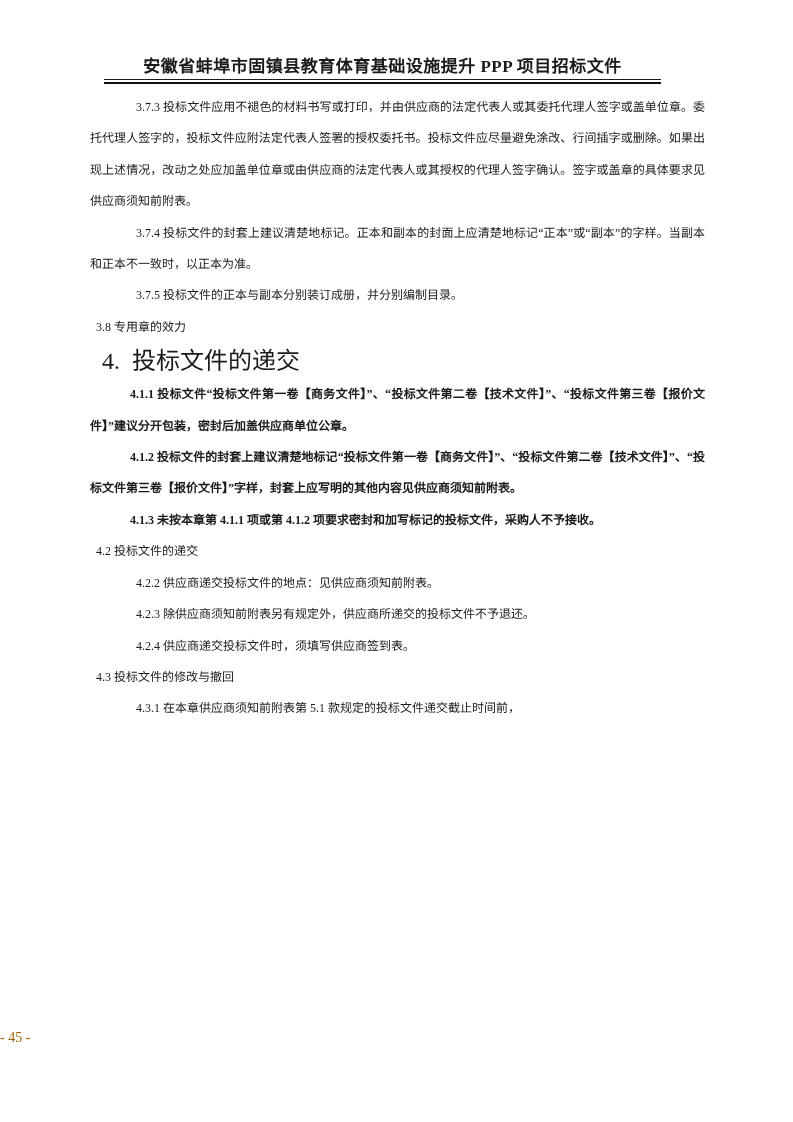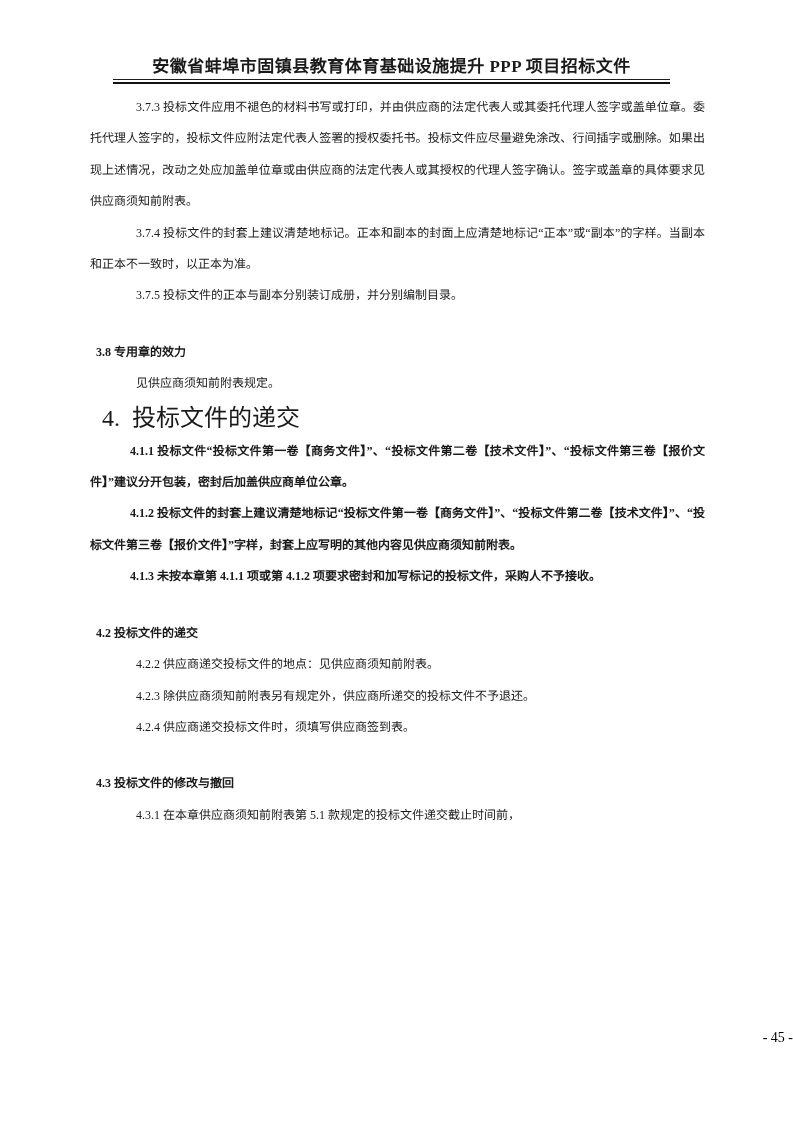--- a/index.html
+++ b/index.html
@@ -13,21 +13,21 @@
     height: 1122px;
     background: #ffffff;
     color: #1a1a1a;
     font-family: "Liberation Serif", "DejaVu Serif", serif;
     overflow: hidden;
     box-sizing: border-box;
   }
   .page-header {
     position: absolute;
     top: 56px;
-    left: 84px;
+    left: 75px;
     width: 615px;
   }
   .doc-title {
     text-align: center;
     font-size: 17px;
     font-weight: 700;
     letter-spacing: 0.5px;
     line-height: 22px;
     white-space: nowrap;
   }
@@ -62,50 +62,48 @@
     text-decoration-thickness: 1.5px;
   }
   p.h1 {
     font-size: 24px;
     font-weight: 400;
     line-height: 36px;
     text-indent: 12px;
     white-space: pre-wrap;
   }
   p.h2 {
-    font-weight: 700;
+    font-weight: 400;
     text-indent: 6px;
-    margin-top: 25px;
   }
   .page-footer {
     position: absolute;
     top: 1030px;
     left: 0;
     width: 793px;
-    text-align: right;
+    text-align: left;
     font-size: 14px;
-    color: #000000;
+    color: #a16207;
   }
 </style>
 </head>
 <body>
 
 <div class="page">
 
   <header class="page-header">
     <div class="doc-title">安徽省蚌埠市固镇县教育体育基础设施提升 PPP 项目招标文件</div>
     <div class="header-rule"></div>
   </header>
 
   <main class="content">
     <p class="clause">3.7.3 投标文件应用不褪色的材料书写或打印，并由供应商的法定代表人或其委托代理人签字或盖单位章。委托代理人签字的，投标文件应附法定代表人签署的授权委托书。投标文件应尽量避免涂改、行间插字或删除。如果出现上述情况，改动之处应加盖单位章或由供应商的法定代表人或其授权的代理人签字确认。签字或盖章的具体要求见供应商须知前附表。</p>
     <p class="clause">3.7.4 投标文件的封套上建议清楚地标记。正本和副本的封面上应清楚地标记“正本”或“副本”的字样。当副本和正本不一致时，以正本为准。</p>
     <p class="clause">3.7.5 投标文件的正本与副本分别装订成册，并分别编制目录。</p>
     <p class="h2">3.8 专用章的效力</p>
-    <p class="clause">见供应商须知前附表规定。</p>
     <p class="h1">4.  投标文件的递交</p>
     <p class="clause-bu">4.1.1 投标文件“投标文件第一卷【商务文件】”、“投标文件第二卷【技术文件】”、“投标文件第三卷【报价文件】”建议分开包装，密封后加盖供应商单位公章。</p>
     <p class="clause-bu">4.1.2 投标文件的封套上建议清楚地标记“投标文件第一卷【商务文件】”、“投标文件第二卷【技术文件】”、“投标文件第三卷【报价文件】”字样，封套上应写明的其他内容见供应商须知前附表。</p>
     <p class="clause-bu">4.1.3 未按本章第 4.1.1 项或第 4.1.2 项要求密封和加写标记的投标文件，采购人不予接收。</p>
     <p class="h2">4.2 投标文件的递交</p>
     <p class="clause">4.2.2 供应商递交投标文件的地点：见供应商须知前附表。</p>
     <p class="clause">4.2.3 除供应商须知前附表另有规定外，供应商所递交的投标文件不予退还。</p>
     <p class="clause">4.2.4 供应商递交投标文件时，须填写供应商签到表。</p>
     <p class="h2">4.3 投标文件的修改与撤回</p>
     <p class="clause">4.3.1 在本章供应商须知前附表第 5.1 款规定的投标文件递交截止时间前，</p>

